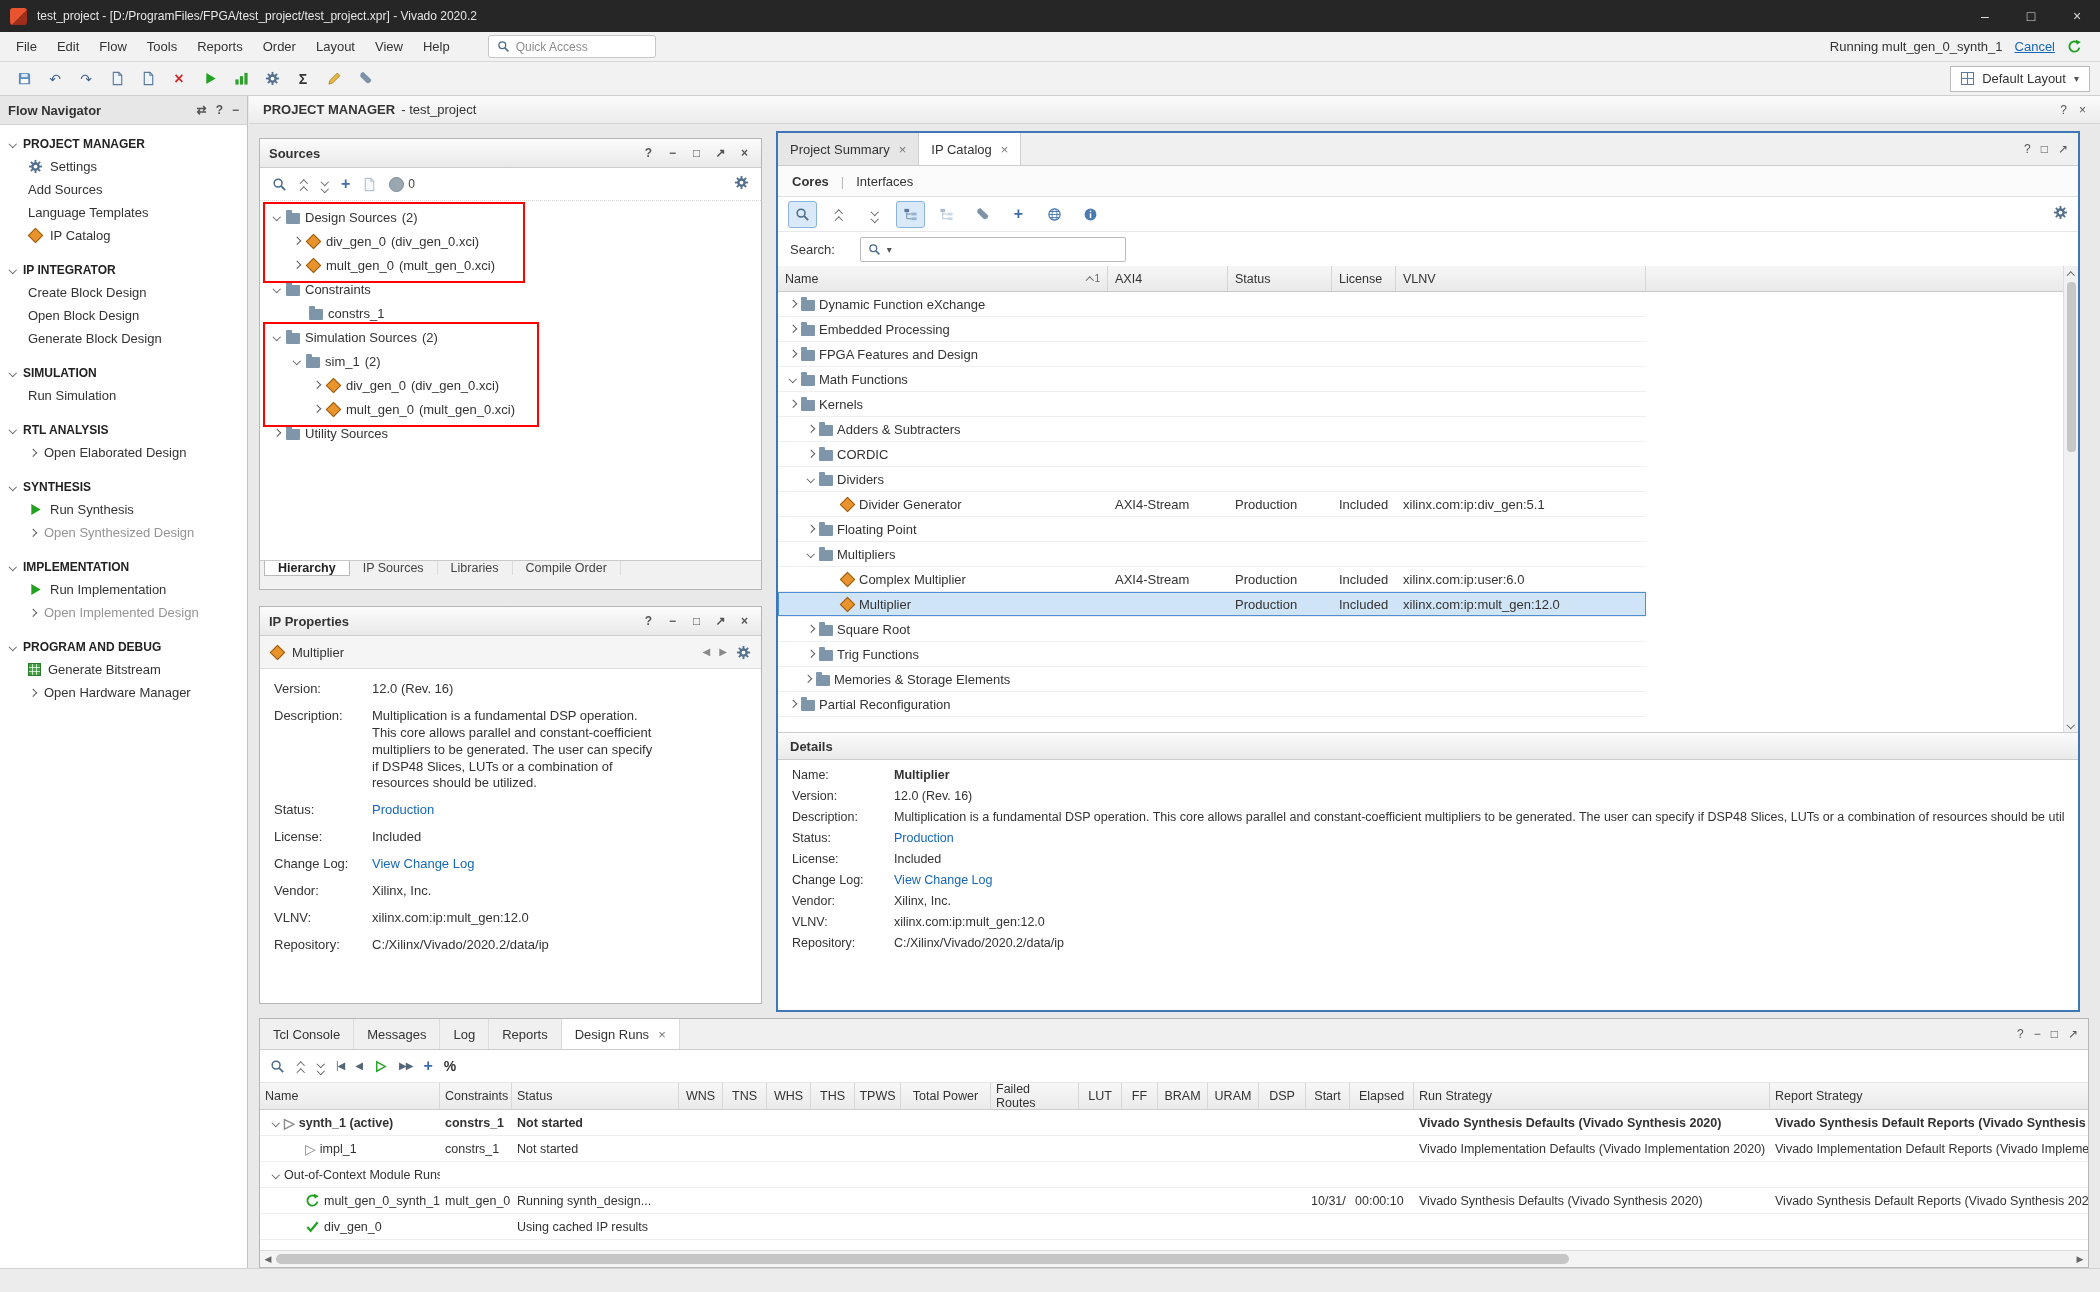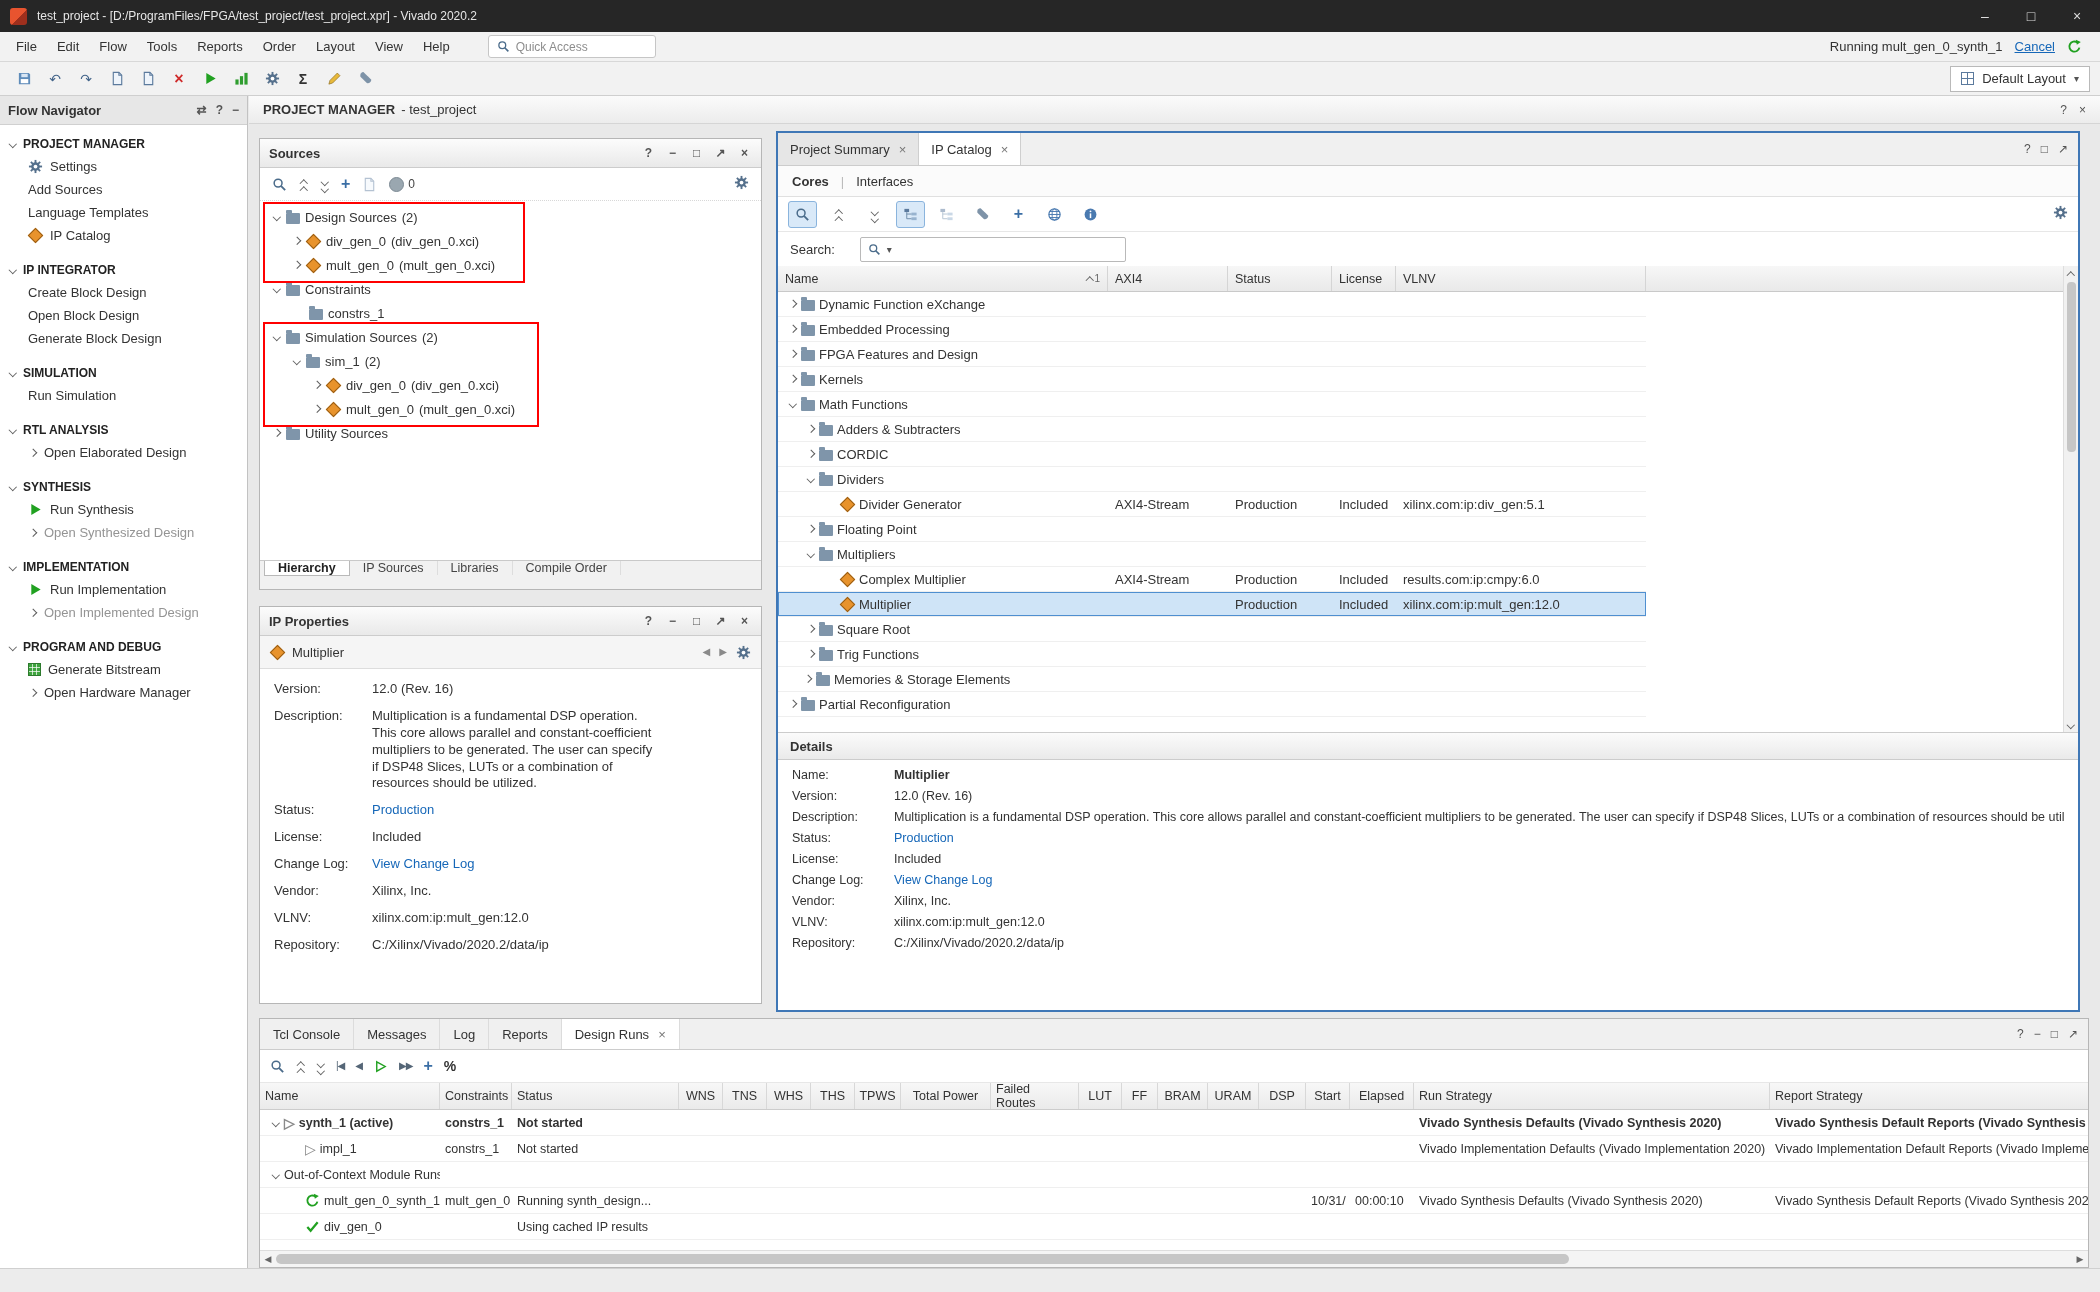--- a/index.html
+++ b/index.html
@@ -773,35 +773,35 @@
               <span class="t-label">FPGA Features and Design</span>
             </div>
             <div class="cat-cell" style="width: 120px;"></div>
             <div class="cat-cell" style="width: 104px;"></div>
             <div class="cat-cell" style="width: 64px;"></div>
             <div class="cat-cell" style="width: 250px;"></div>
           </div>
           <div class="cat-row" style="width: 868px;">
             <div class="cat-cell c-name" style="width: 330px;">
               <span class="sp" style="width: 6px;"></span>
+              <span class="chev chev-d"></span>
+              <span class="i-folder"></span>
+              <span class="t-label">Math Functions</span>
+            </div>
+            <div class="cat-cell" style="width: 120px;"></div>
+            <div class="cat-cell" style="width: 104px;"></div>
+            <div class="cat-cell" style="width: 64px;"></div>
+            <div class="cat-cell" style="width: 250px;"></div>
+          </div>
+          <div class="cat-row" style="width: 868px;">
+            <div class="cat-cell c-name" style="width: 330px;">
+              <span class="sp" style="width: 6px;"></span>
               <span class="chev chev-r"></span>
               <span class="i-folder"></span>
               <span class="t-label">Kernels</span>
-            </div>
-            <div class="cat-cell" style="width: 120px;"></div>
-            <div class="cat-cell" style="width: 104px;"></div>
-            <div class="cat-cell" style="width: 64px;"></div>
-            <div class="cat-cell" style="width: 250px;"></div>
-          </div>
-          <div class="cat-row" style="width: 868px;">
-            <div class="cat-cell c-name" style="width: 330px;">
-              <span class="sp" style="width: 6px;"></span>
-              <span class="chev chev-d"></span>
-              <span class="i-folder"></span>
-              <span class="t-label">Math Functions</span>
             </div>
             <div class="cat-cell" style="width: 120px;"></div>
             <div class="cat-cell" style="width: 104px;"></div>
             <div class="cat-cell" style="width: 64px;"></div>
             <div class="cat-cell" style="width: 250px;"></div>
           </div>
           <div class="cat-row" style="width: 868px;">
             <div class="cat-cell c-name" style="width: 330px;">
               <span class="sp" style="width: 24px;"></span>
               <span class="chev chev-r"></span>
@@ -880,21 +880,21 @@
               <span class="sp" style="width: 42px;"></span>
               <span class="sp" style="width: 12px;"></span>
               <span class="i-ipwrap">
                 <span class="i-ip"></span>
               </span>
               <span class="t-label">Complex Multiplier</span>
             </div>
             <div class="cat-cell" style="width: 120px;">AXI4-Stream</div>
             <div class="cat-cell" style="width: 104px;">Production</div>
             <div class="cat-cell" style="width: 64px;">Included</div>
-            <div class="cat-cell" style="width: 250px;">results.com:ip:cmpy:6.0</div>
+            <div class="cat-cell" style="width: 250px;">xilinx.com:ip:user:6.0</div>
           </div>
           <div class="cat-row selected" style="width: 868px;">
             <div class="cat-cell c-name" style="width: 330px;">
               <span class="sp" style="width: 42px;"></span>
               <span class="sp" style="width: 12px;"></span>
               <span class="i-ipwrap">
                 <span class="i-ip"></span>
               </span>
               <span class="t-label">Multiplier</span>
             </div>

